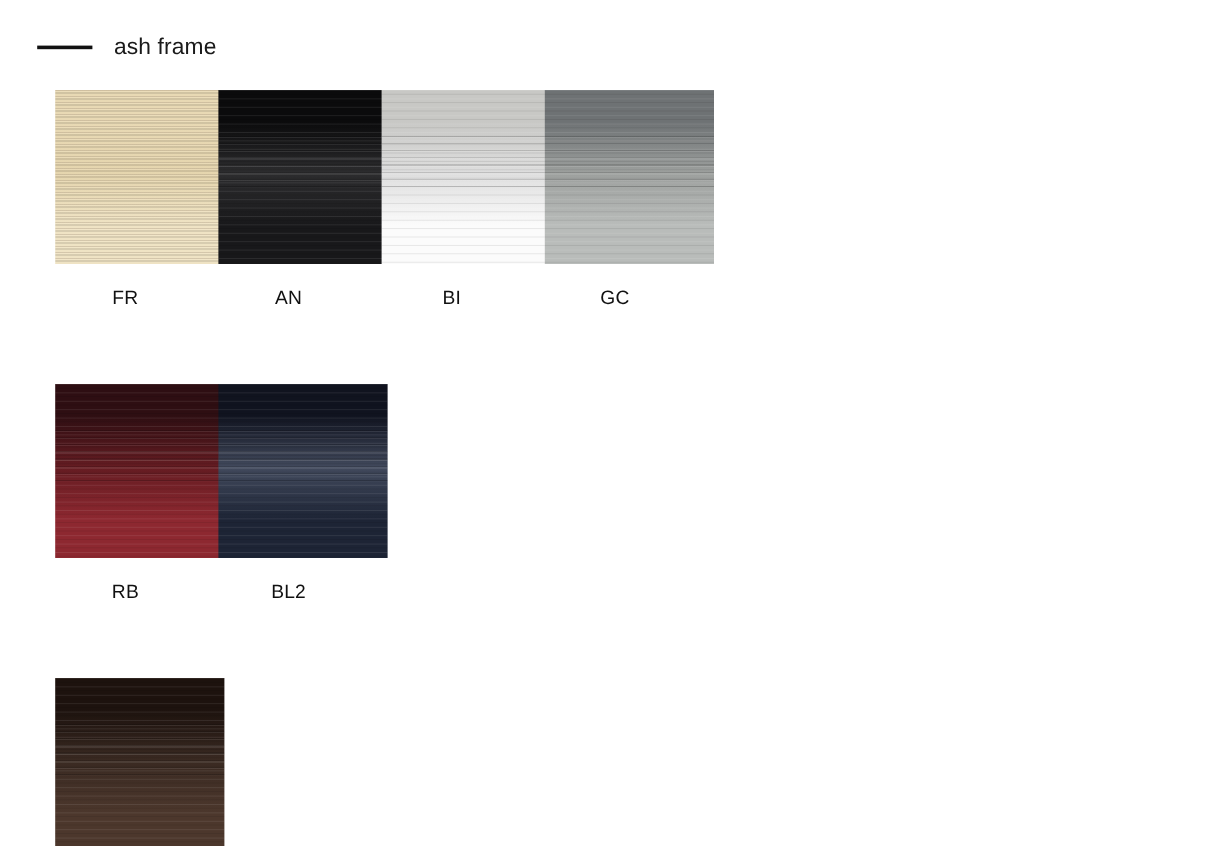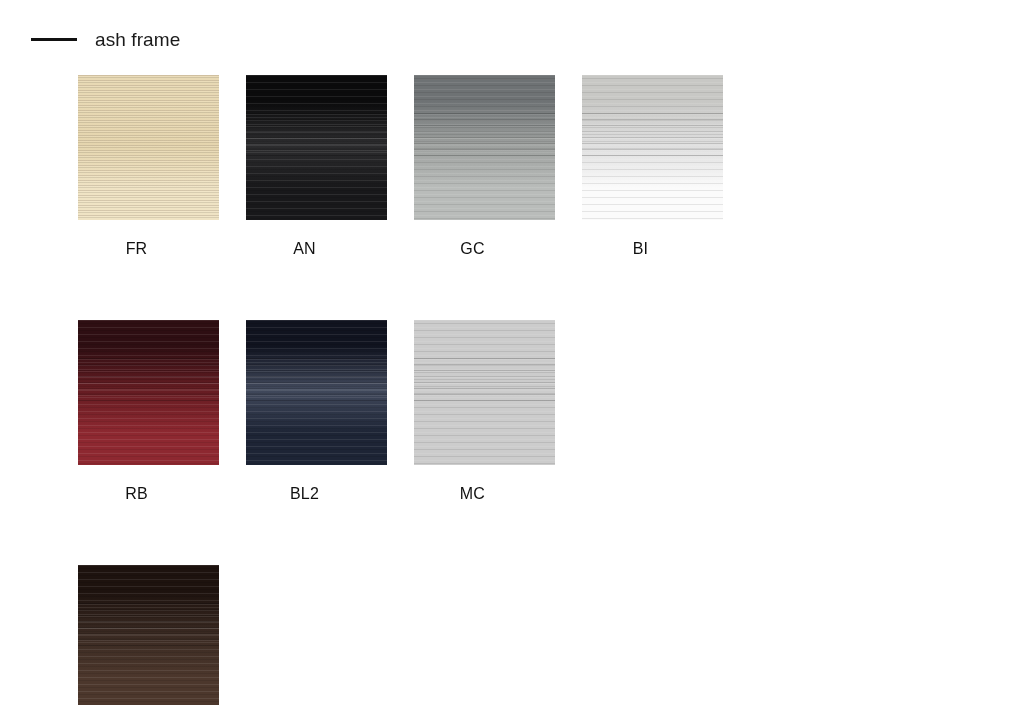--- a/index.html
+++ b/index.html
@@ -51,21 +51,20 @@
   .row {
     display: flex;
     margin-bottom: 63px;
   }
   .row:last-child { margin-bottom: 0; }
 
   .cell {
     width: 117px;
     margin-right: 19px;
     flex: none;
-    margin-left: 32px;
   }
   .cell:last-child { margin-right: 0; }
 
   .swatch {
     width: 141px;
     height: 145px;
     position: relative;
     overflow: hidden;
     background: #cccccc;
   }
@@ -159,40 +158,36 @@
     <div class="row">
       <div class="cell">
         <div class="swatch wood" style="background: linear-gradient(rgb(232, 217, 180) 0%, rgb(232, 217, 180) 18%, rgb(229, 213, 174) 48%, rgb(239, 227, 196) 78%, rgb(239, 227, 196) 100%);"></div>
         <div class="cell-label">FR</div>
       </div>
       <div class="cell">
         <div class="swatch" style="background: linear-gradient(rgb(11, 11, 12) 0%, rgb(11, 11, 12) 18%, rgb(44, 44, 46) 48%, rgb(24, 24, 26) 78%, rgb(24, 24, 26) 100%);"></div>
         <div class="cell-label">AN</div>
       </div>
       <div class="cell">
+        <div class="swatch" style="background: linear-gradient(rgb(200, 200, 197) 0%, rgb(200, 200, 197) 18%, rgb(222, 222, 222) 48%, rgb(251, 251, 251) 78%, rgb(251, 251, 251) 100%);"></div>
+        <div class="cell-label">BI</div>
+      </div>
+      <div class="cell">
         <div class="swatch" style="background: linear-gradient(rgb(110, 114, 116) 0%, rgb(110, 114, 116) 18%, rgb(157, 160, 158) 48%, rgb(185, 188, 186) 78%, rgb(185, 188, 186) 100%);"></div>
         <div class="cell-label">GC</div>
-      </div>
-      <div class="cell">
-        <div class="swatch" style="background: linear-gradient(rgb(200, 200, 197) 0%, rgb(200, 200, 197) 18%, rgb(222, 222, 222) 48%, rgb(251, 251, 251) 78%, rgb(251, 251, 251) 100%);"></div>
-        <div class="cell-label">BI</div>
       </div>
     </div>
     <div class="row">
       <div class="cell">
         <div class="swatch" style="background: linear-gradient(rgb(46, 14, 18) 0%, rgb(46, 14, 18) 18%, rgb(101, 28, 34) 48%, rgb(141, 40, 48) 78%, rgb(141, 40, 48) 100%);"></div>
         <div class="cell-label">RB</div>
       </div>
       <div class="cell">
         <div class="swatch" style="background: linear-gradient(rgb(16, 19, 31) 0%, rgb(16, 19, 31) 18%, rgb(65, 73, 92) 48%, rgb(29, 36, 53) 78%, rgb(29, 36, 53) 100%);"></div>
         <div class="cell-label">BL2</div>
       </div>
-      <div class="cell">
-        <div class="swatch"></div>
-        <div class="cell-label">MC</div>
-      </div>
     </div>
     <div class="row">
       <div class="cell">
         <div class="swatch" style="background: linear-gradient(rgb(29, 18, 14) 0%, rgb(29, 18, 14) 18%, rgb(58, 42, 34) 48%, rgb(76, 55, 44) 78%, rgb(76, 55, 44) 100%);"></div>
       </div>
     </div>
   </div>
 
 </body></html>

